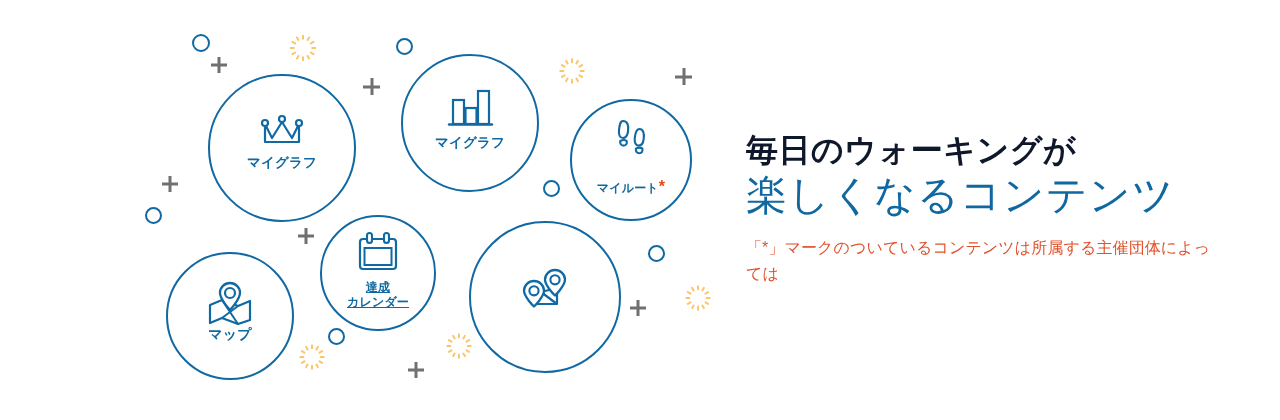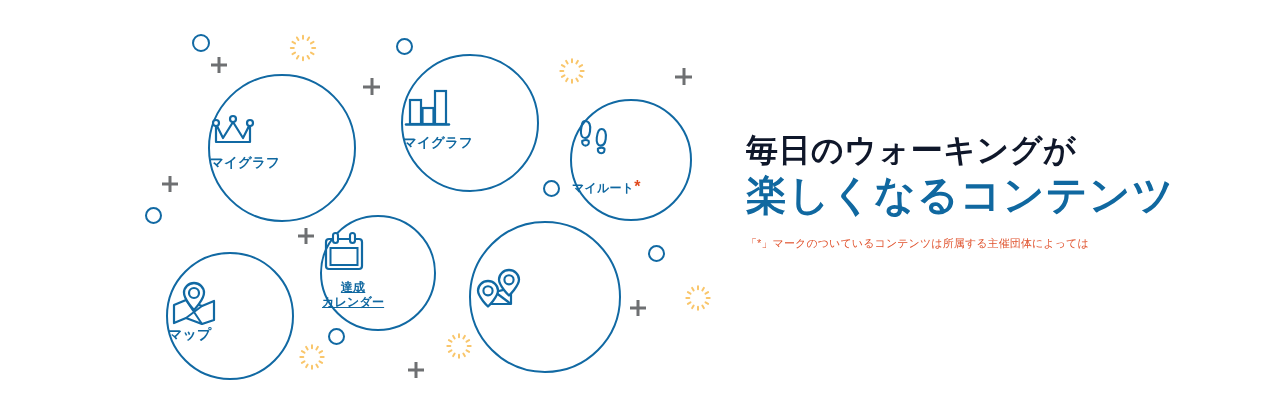--- a/index.html
+++ b/index.html
@@ -17,35 +17,35 @@
   .plus:before,.plus:after{content:"";position:absolute;background:#6e7072;}
   .plus:before{left:50%;top:0;width:3px;height:100%;transform:translateX(-50%);}
   .plus:after{top:50%;left:0;height:3px;width:100%;transform:translateY(-50%);}
   .burst{position:absolute;}
   .burst i{position:absolute;left:50%;top:50%;width:2px;height:5px;background:#f9c66b;border-radius:1px;transform-origin:50% 0;}
 
   
   .circle{
     position:absolute;border-radius:50%;
     border:2.5px solid #1169a3;background:#ffffff;
-    display:flex;flex-direction:column;align-items:flex-start;justify-content:center;
+    display:flex;flex-direction:column;align-items:center;justify-content:center;
     box-sizing:border-box;
   }
   .circle .ic{display:block;}
   .clabel{
     color:#1068a0;font-weight:bold;text-align:center;
     line-height:1.22;letter-spacing:.2px;white-space:nowrap;
   }
   .ast{color:#e0491c;font-weight:bold;}
 
   
   #copy{position:absolute;left:746px;top:132px;width:470px;}
   .head1{color:#0f172a;font-weight:bold;font-size:32px;letter-spacing:.5px;line-height:1.15;}
-  .head2{color:#1068a0;font-weight:bold;font-size:41px;letter-spacing:1px;line-height:1.18;margin-top:2px;}
-  .note{color:#e0522d;font-size:11px;line-height:1.62;margin-top:16px;letter-spacing:.1px;}
+  .head2{color:#1068a0;font-weight:normal;font-size:41px;letter-spacing:1px;line-height:1.18;margin-top:2px;}
+  .note{color:#e0522d;font-size:16px;line-height:1.62;margin-top:16px;letter-spacing:.1px;}
 </style>
 </head>
 <body>
 
 <div id="stage">
 
   <div id="deco-layer">
       <div class="deco ring" style="left: 192px; top: 34px; width: 14px; height: 14px; border-width: 2.6px; border-color: rgb(17, 105, 163);"></div>
       <div class="deco ring" style="left: 396px; top: 38px; width: 13px; height: 13px; border-width: 2.6px; border-color: rgb(17, 105, 163);"></div>
       <div class="deco ring" style="left: 145px; top: 207px; width: 13px; height: 13px; border-width: 2.6px; border-color: rgb(17, 105, 163);"></div>

